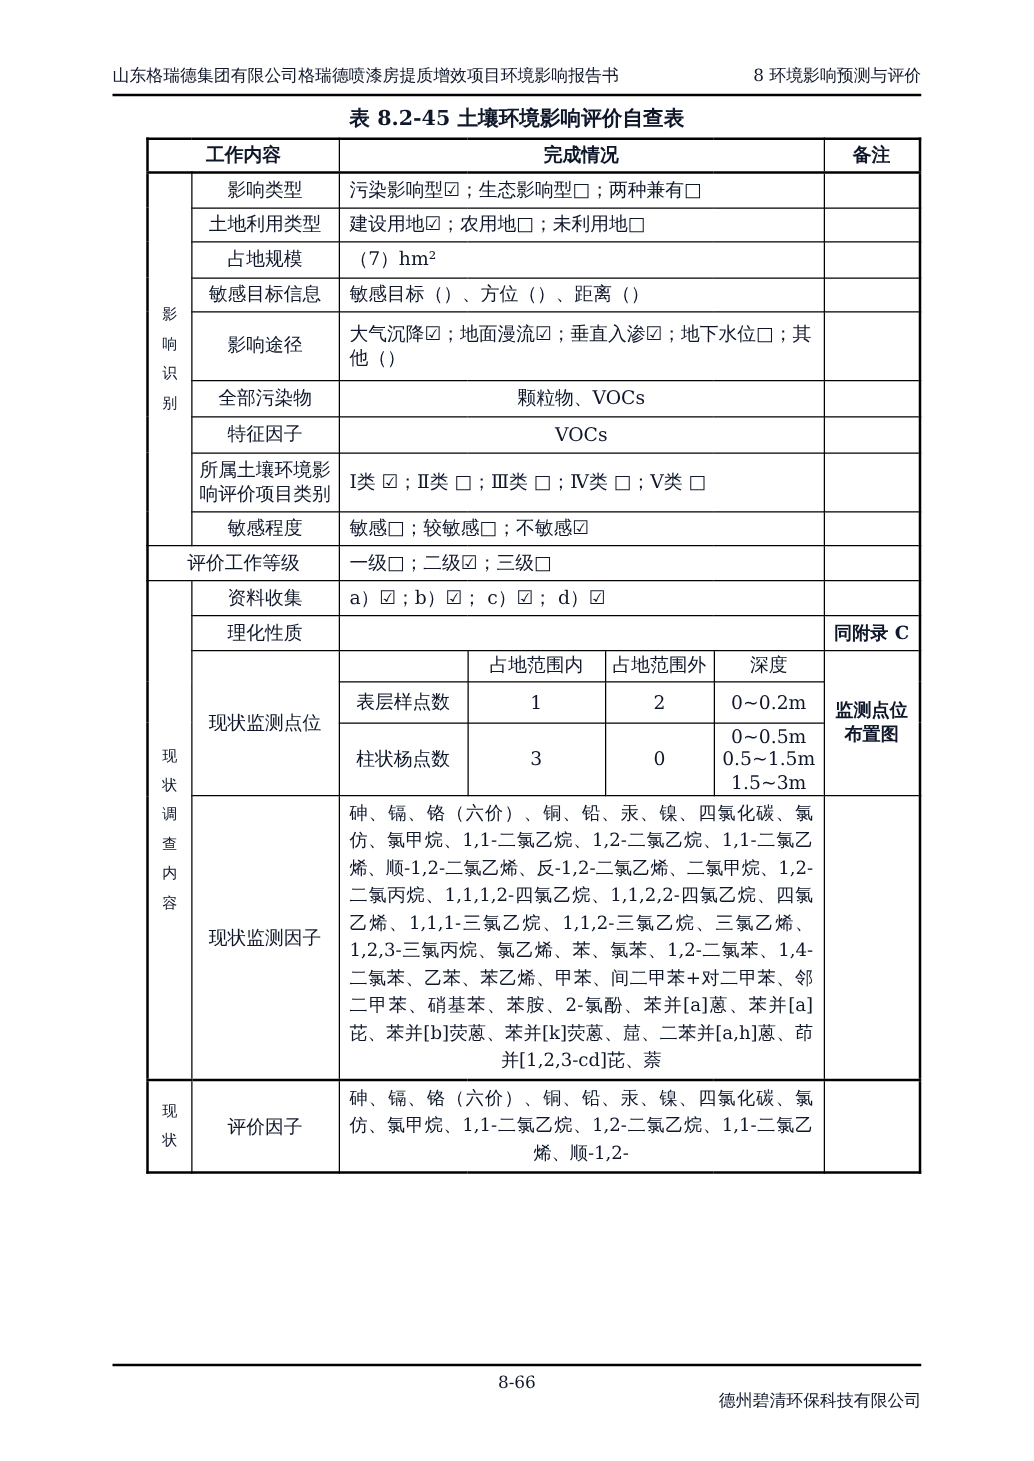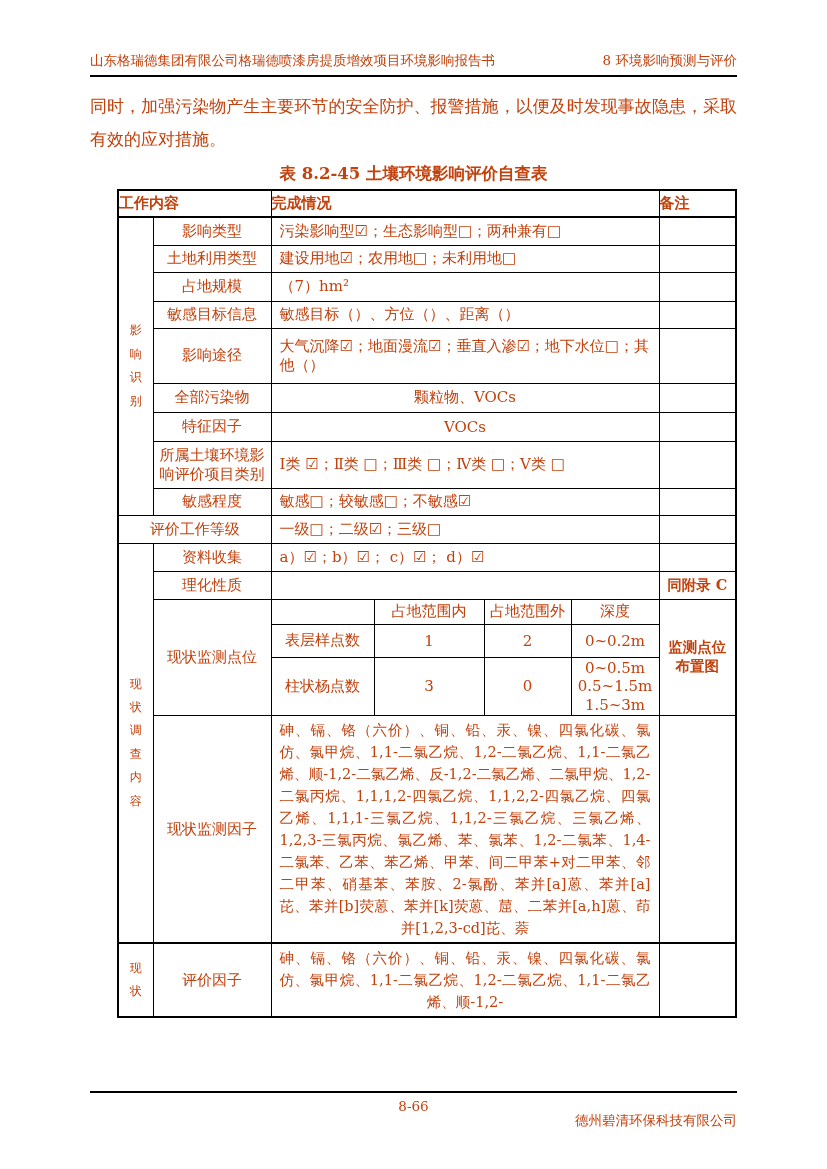--- a/index.html
+++ b/index.html
@@ -4,21 +4,21 @@
 <style>
   * { margin: 0; padding: 0; box-sizing: border-box; }
   html, body { background: #888; }
   .page {
     position: relative;
     width: 827px;
     height: 1169px;
     margin: 0 auto;
     background: #ffffff;
     font-family: "DejaVu Serif", "Liberation Serif", serif;
-    color: #c2410c;
+    color: #0f172a;
     overflow: hidden;
   }
   
   .page-header {
     margin: 0 90px;
     padding-top: 52px;
     padding-bottom: 5px;
     border-bottom: 2px solid #000;
     display: flex;
     justify-content: space-between;
@@ -47,21 +47,21 @@
     width: 618px;
     margin-left: 27px;
     border: 2px solid #000;
     font-size: 15px;
   }
   table.self-check td {
     border: 1px solid #000;
     vertical-align: middle;
     overflow: hidden;
   }
-  tr.thead-row td { border-bottom-width: 2px; font-weight: bold; }
+  tr.thead-row td { border-bottom-width: 2px; font-weight: bold; text-align: center; }
   tr.last-row td { border-top-width: 2px; }
   td.lbl { text-align: center; padding: 1px 3px; }
   td.ct  { text-align: left; padding: 1px 8px; }
   td.ctr { text-align: center; padding: 1px 4px; }
   td.note { text-align: center; padding: 1px 3px; font-size: 14.5px; font-weight: bold; }
   td.grp { padding: 0; }
   .vtext {
     width: 1.1em;
     margin: 0 auto;
     word-break: break-all;
@@ -104,21 +104,20 @@
 <body>
 
 <div class="page">
 
   <div class="page-header">
     <span>山东格瑞德集团有限公司格瑞德喷漆房提质增效项目环境影响报告书</span>
     <span>8 环境影响预测与评价</span>
   </div>
 
   <div class="body-text">
-    <p>同时，加强污染物产生主要环节的安全防护、报警措施，以便及时发现事故隐患，采取有效的应对措施。</p>
 
     <div class="table-title">表 8.2-45 土壤环境影响评价自查表</div>
 
     <table class="self-check">
       <colgroup>
         <col style="width:35px">
           <col style="width:118px">
           <col style="width:103px">
         <col style="width:110px">
           <col style="width:87px">

